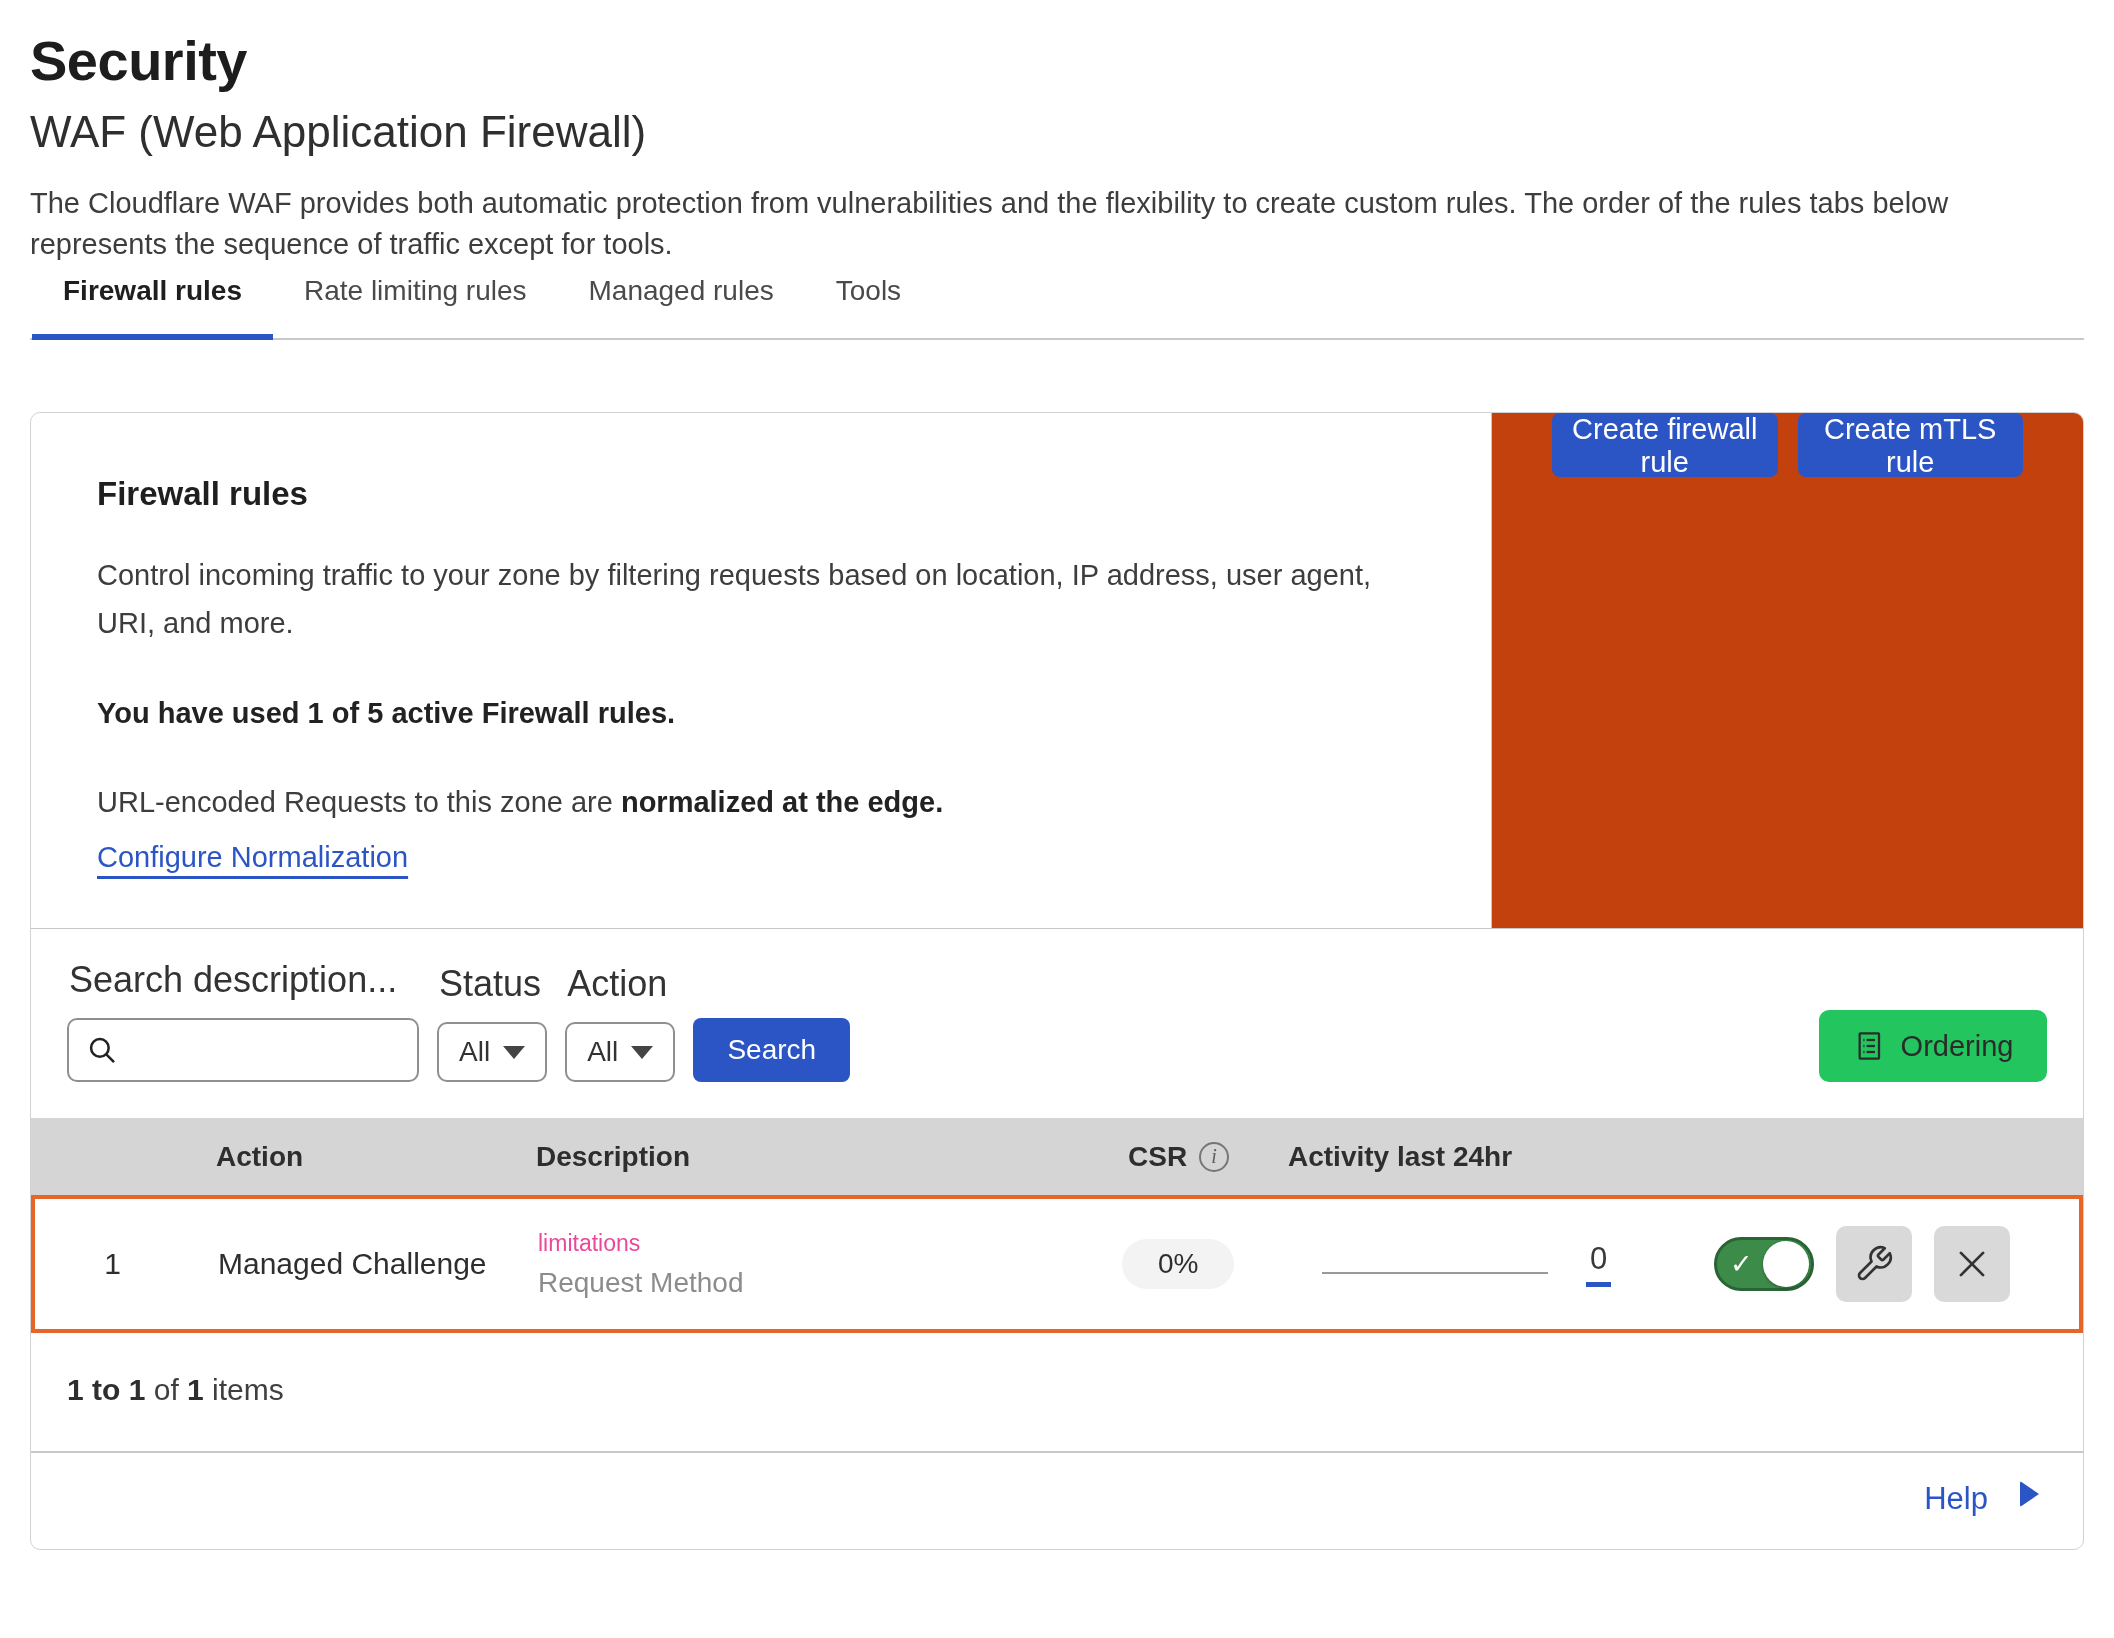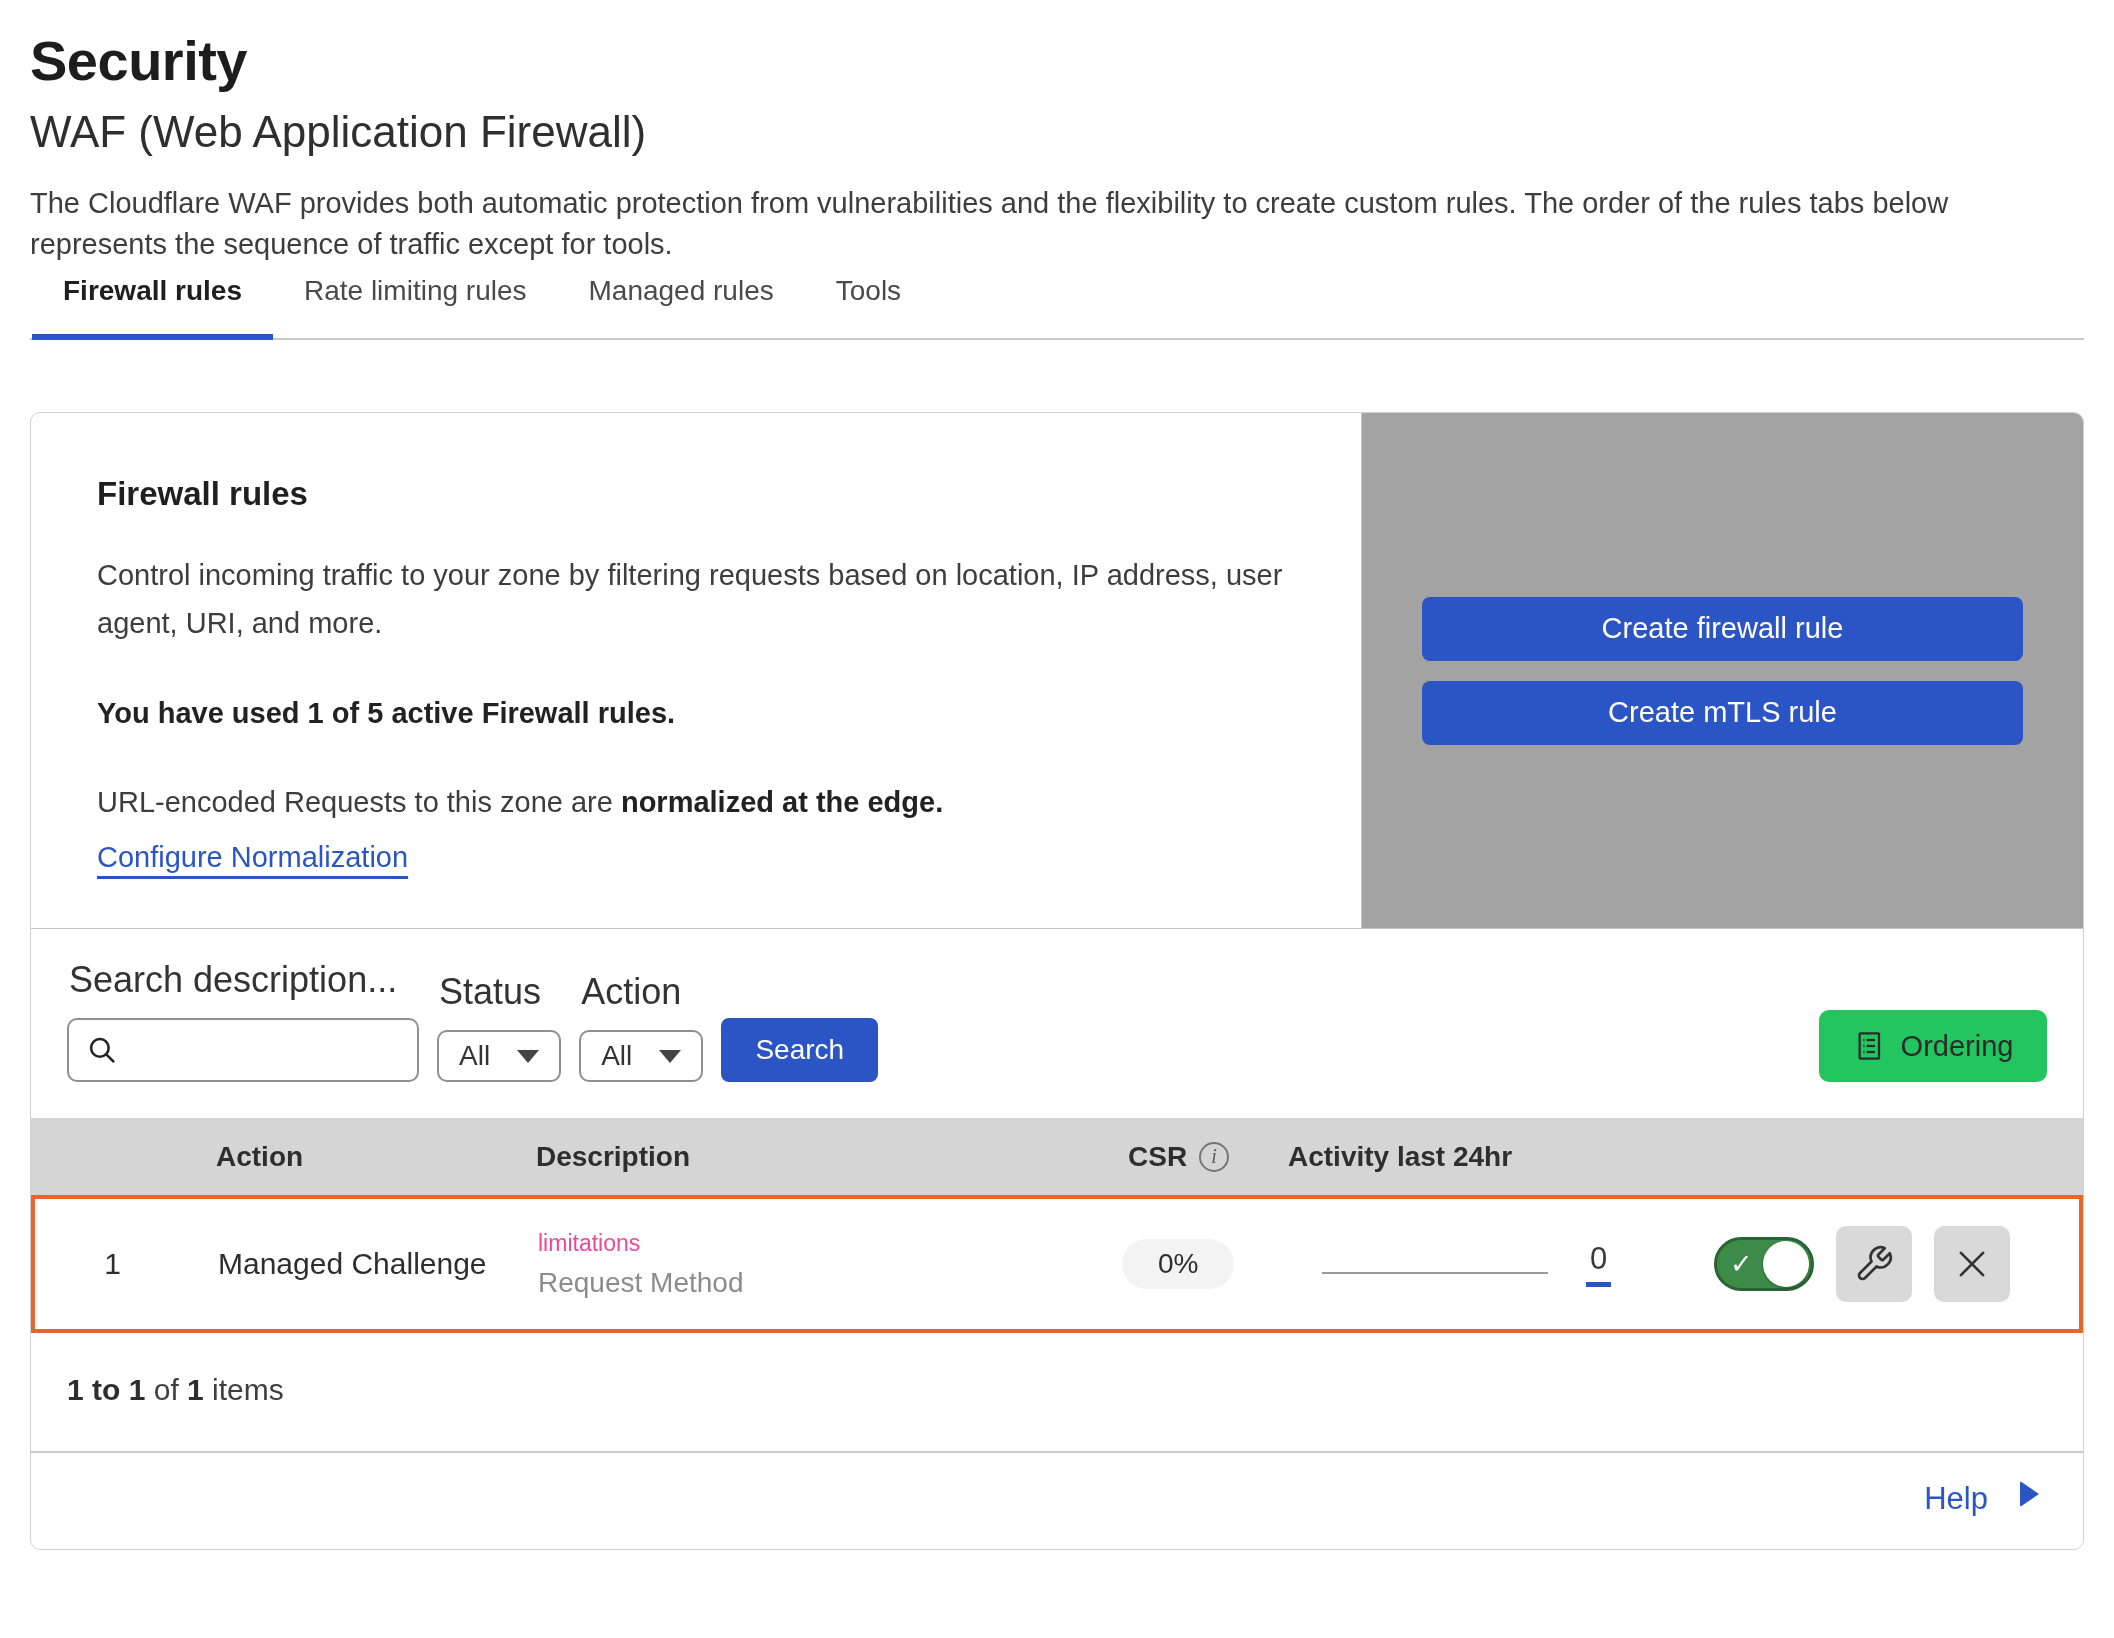--- a/index.html
+++ b/index.html
@@ -64,25 +64,25 @@
 
   .card-top {
     display: flex;
     border-bottom: 1px solid #c6c6c6;
   }
   .card-top-left {
     flex: 1;
     padding: 62px 60px 54px 66px;
   }
   .card-top-right {
-    width: 722px;
-    background: #a3a3a3;
+    width: 592px;
+    background: #c2410c;
     border-left: 1px solid #c6c6c6;
     display: flex;
-    flex-direction: column;
+    flex-direction: row;
     justify-content: center;
     gap: 20px;
     padding: 0 60px;
   }
 
   .panel-heading {
     font-size: 33px;
     font-weight: 700;
     color: #1f1f1f;
     margin-bottom: 38px;
@@ -156,29 +156,29 @@
     border: none;
     outline: none;
     font-size: 27px;
     font-family: inherit;
     flex: 1;
     margin-left: 12px;
     color: #333;
     background: transparent;
   }
   .dropdown {
-    height: 52px;
+    height: 60px;
     min-width: 102px;
     border: 2px solid #8f8f8f;
     border-radius: 10px;
     background: #fff;
     display: flex;
     align-items: center;
     justify-content: center;
-    gap: 27px;
+    gap: 13px;
     font-size: 28px;
     color: #333;
     padding: 0 20px;
     cursor: pointer;
   }
   .caret-down {
     width: 0; height: 0;
     border-left: 11px solid transparent;
     border-right: 11px solid transparent;
     border-top: 13px solid #444;

